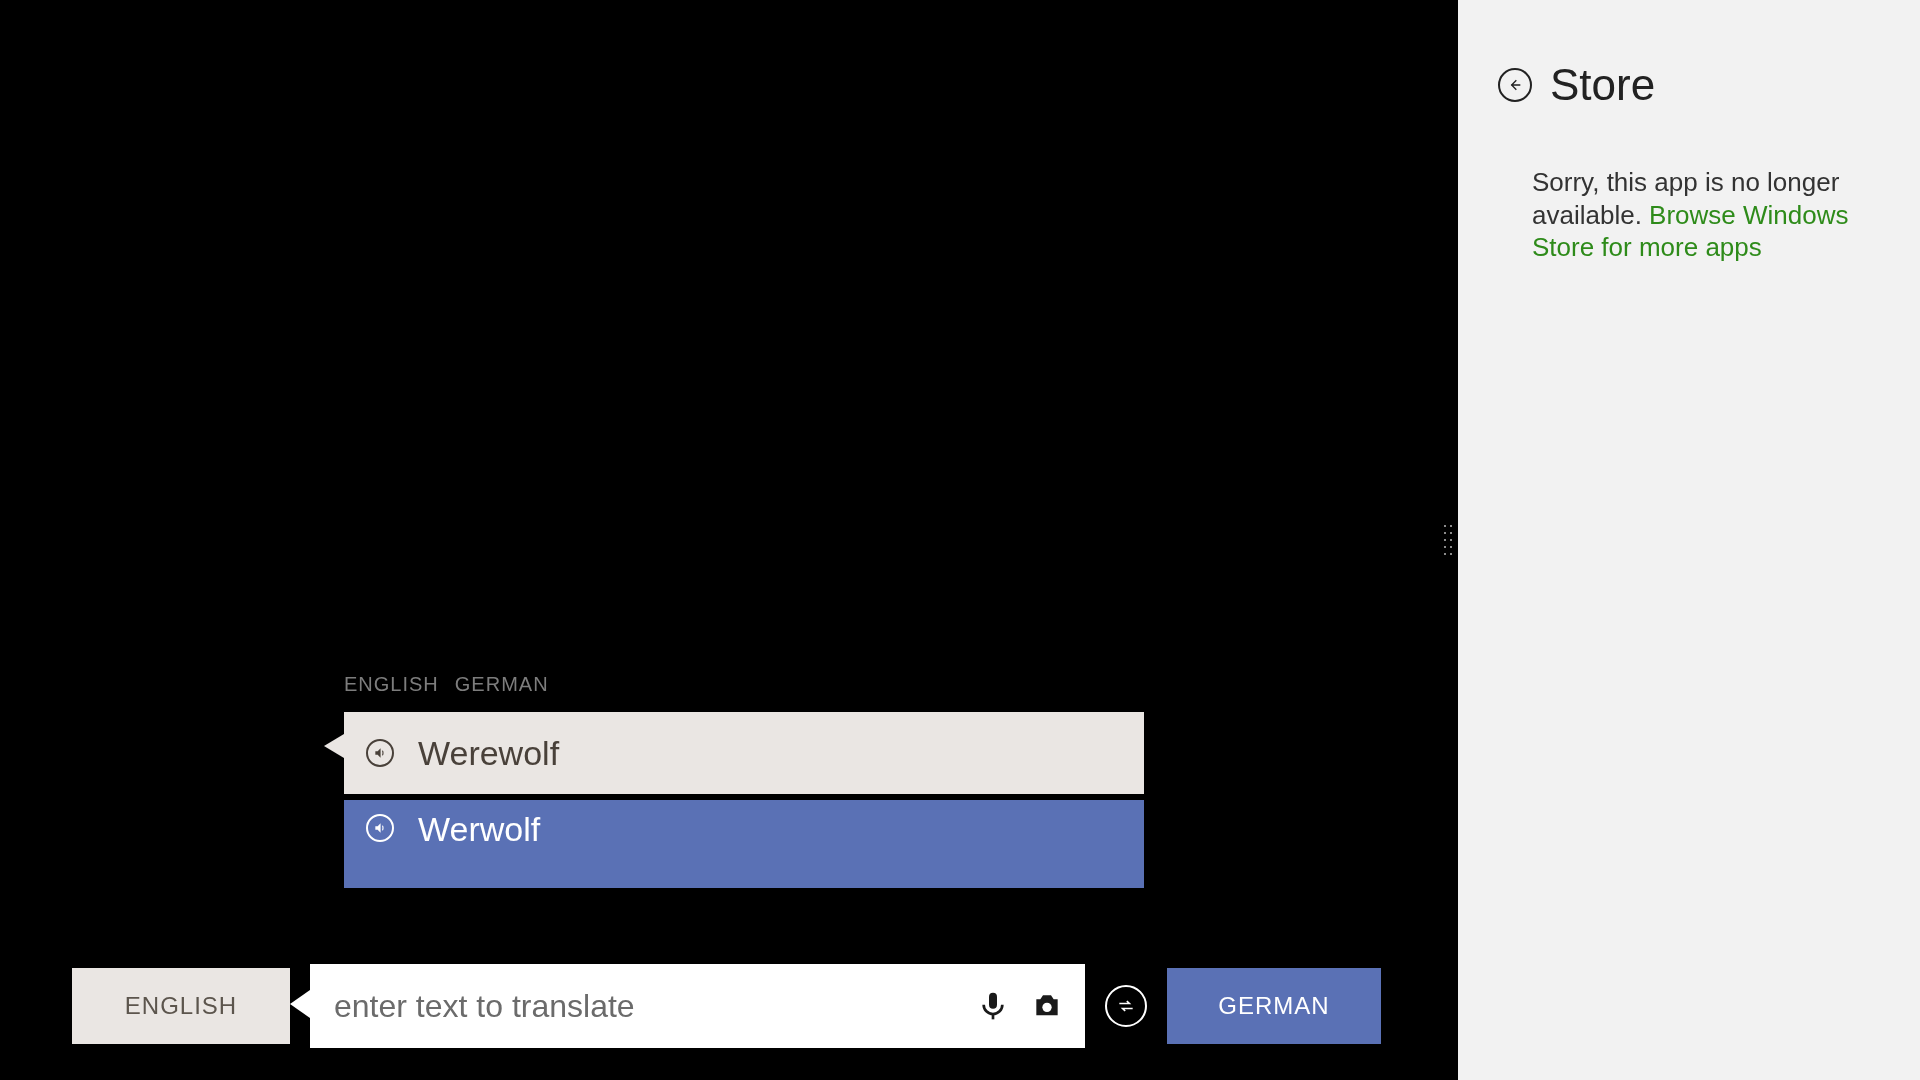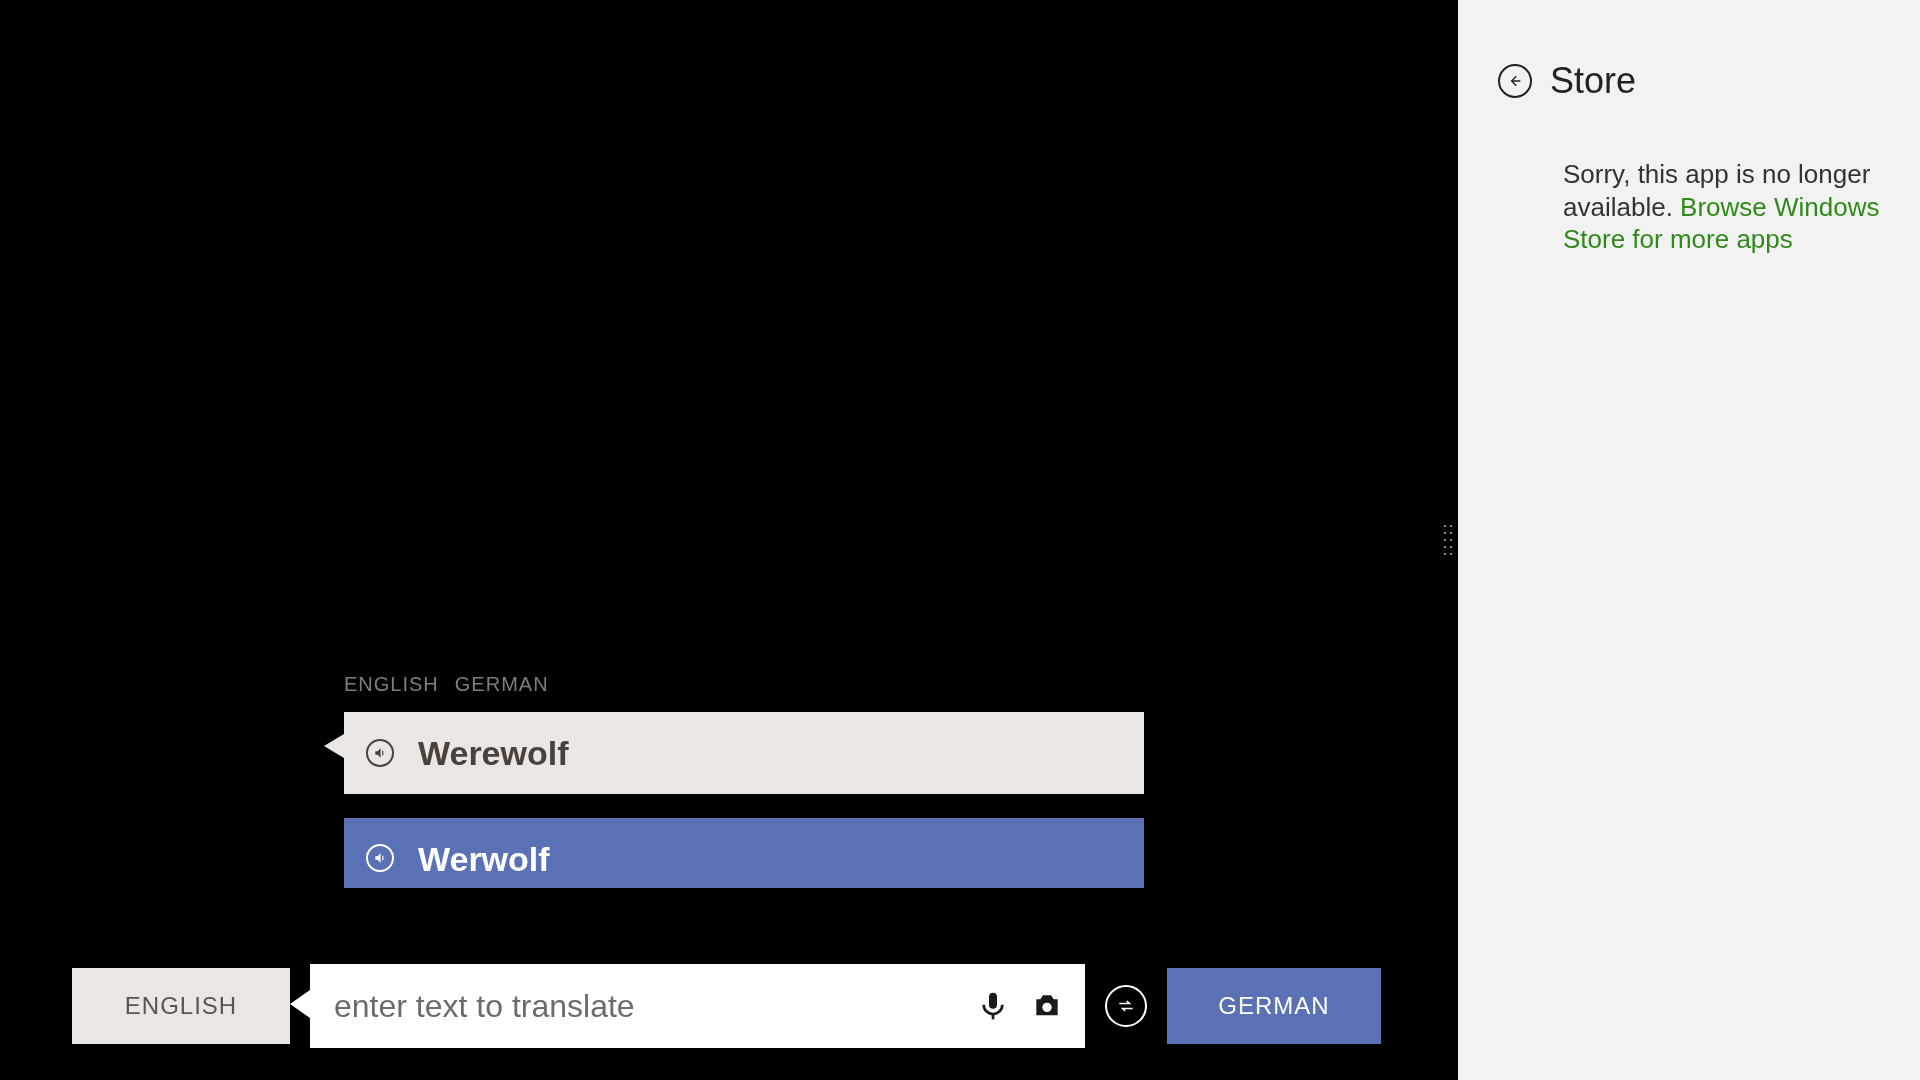--- a/index.html
+++ b/index.html
@@ -52,23 +52,23 @@
     align-items:center;
     gap: 18px;
     margin-bottom: 56px;
   }
   .back-circle {
     width: 34px; height:34px; border:2px solid #222; border-radius:50%;
     display:flex; align-items:center; justify-content:center;
     cursor:pointer;
   }
   .back-circle svg { width:16px; height:16px; }
-  .store-title { font-size: 36px; font-weight: 300; color:#222; }
+  .store-title { font-size: 44px; font-weight: 300; color:#222; }
   .store-msg {
-    margin-left: 65px;
+    margin-left: 34px;
     max-width: 370px;
     font-size: 26px;
     font-weight: 300;
     line-height: 1.25;
     color:#333;
   }
   .store-msg a { color:#2e8b1a; text-decoration:none; cursor:pointer; }
   .lang-pair {
     position:absolute;
     left:300px;
@@ -93,21 +93,21 @@
     align-items:center;
     padding: 18px 22px;
   }
   .bubble .speak-circle {
     width:28px; height:28px; border:2px solid currentColor; border-radius:50%;
     display:flex; align-items:center; justify-content:center;
     margin-right:24px;
     flex:none;
   }
   .bubble .speak-circle svg { width:14px; height:14px; }
-  .bubble .text { font-size:34px; font-weight:700; }
+  .bubble .text { font-size:34px; font-weight:400; }
 
   .bubble.source {
     bottom: 286px;
     background:#eae6e3;
     color:#49413a;
     height:82px;
   }
   .bubble.source::before{
     content:"";
     position:absolute;
@@ -115,22 +115,22 @@
     top:22px;
     width:0;height:0;
     border-top:12px solid transparent;
     border-bottom:12px solid transparent;
     border-right:20px solid #eae6e3;
   }
   .bubble.target {
     bottom: 192px;
     background:#5a71b5;
     color:#fff;
-    height:70px;
-    padding-top:20px;
+    height:88px;
+    padding-top:8px;
     align-items:flex-start;
   }
   .bubble.target .speak-circle { margin-top:6px; }
   .bubble.target .text { margin-top:2px; }
 
   
   .input-row {
     position:absolute;
     left:28px;
     right:28px;

